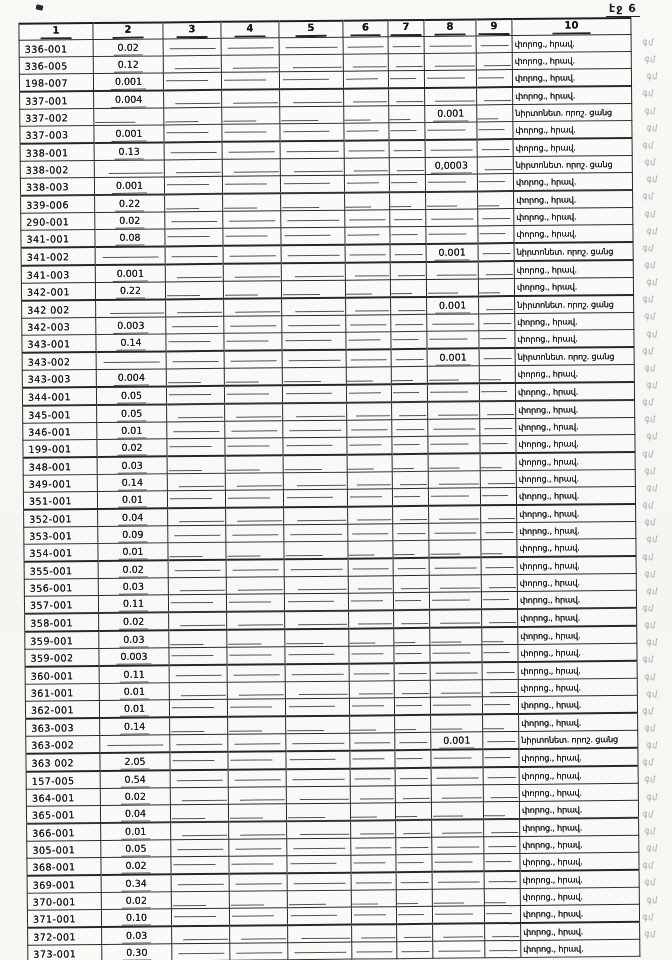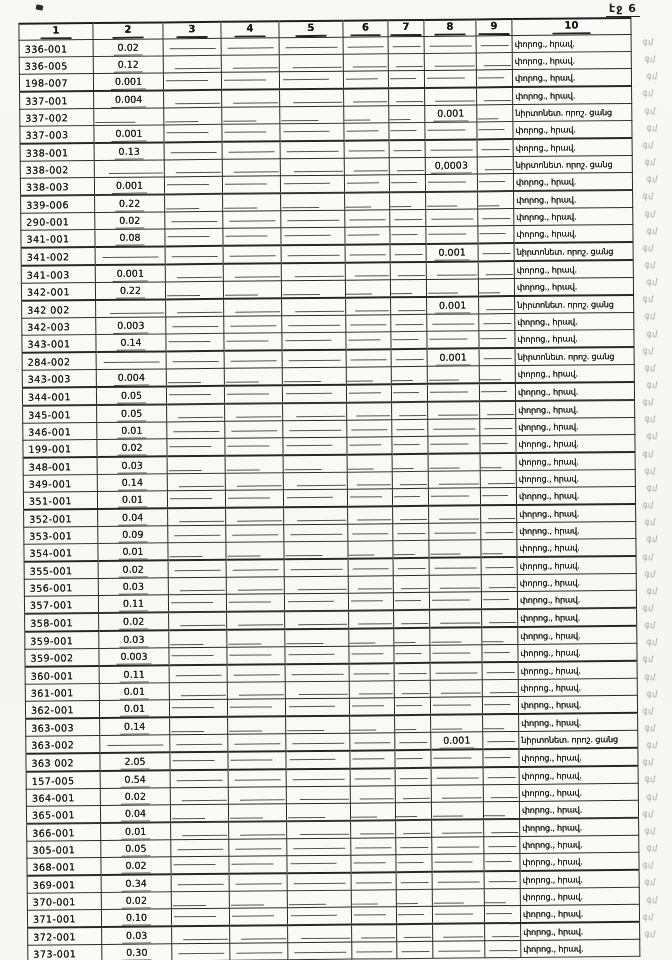--- a/index.html
+++ b/index.html
@@ -304,21 +304,21 @@
             <td class="blank"></td>
             <td class="blank"></td>
             <td class="blank"></td>
             <td class="blank"></td>
             <td class="blank"></td>
             <td class="blank"></td>
             <td class="blank"></td>
             <td class="remark">փորոց., հրավ.</td>
           </tr>
           <tr>
-            <td class="code">284-002</td>
+            <td class="code">343-002</td>
             <td class="blank"></td>
             <td class="blank"></td>
             <td class="blank"></td>
             <td class="blank"></td>
             <td class="blank"></td>
             <td class="blank"></td>
             <td><span class="val-u">0.001</span></td>
             <td class="blank"></td>
             <td class="remark">նիրտոնետ. որոշ. ցանց</td>
           </tr>

